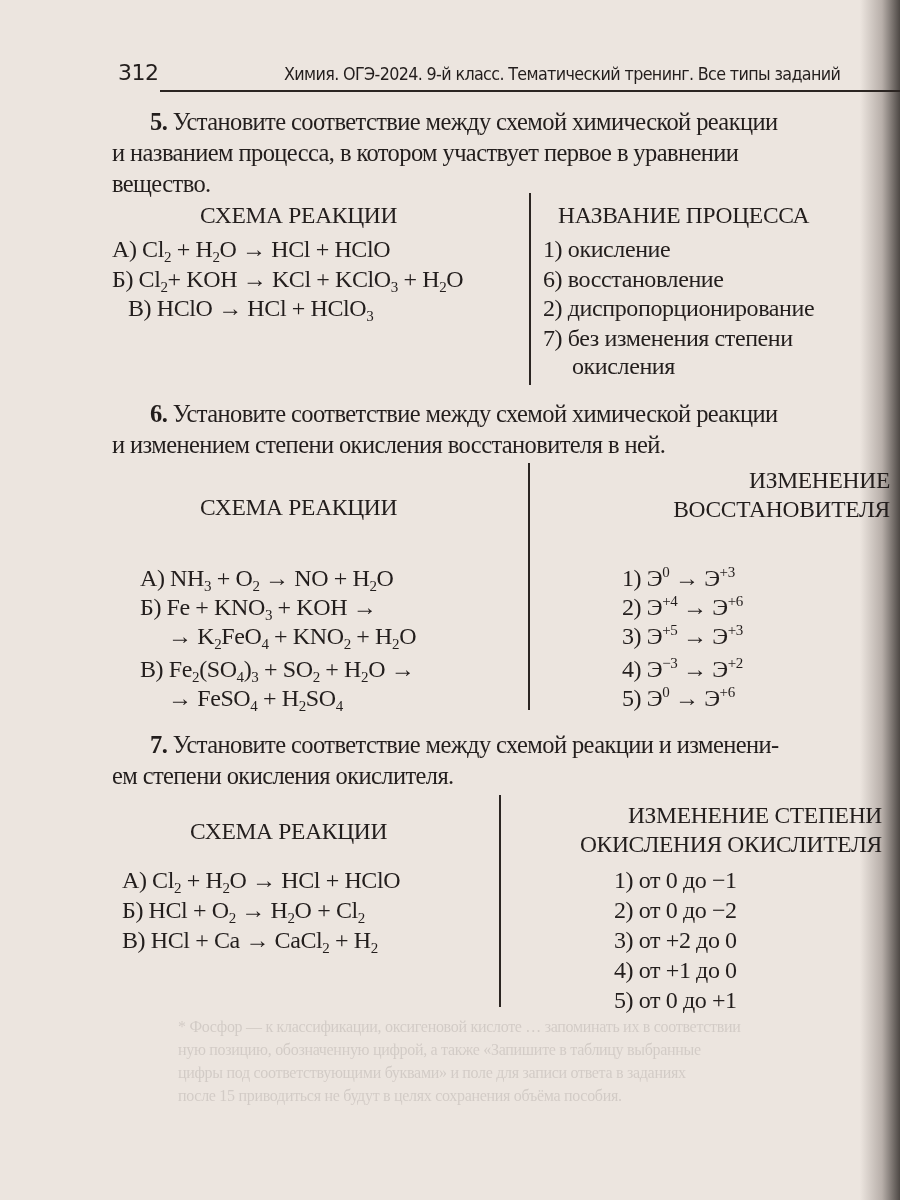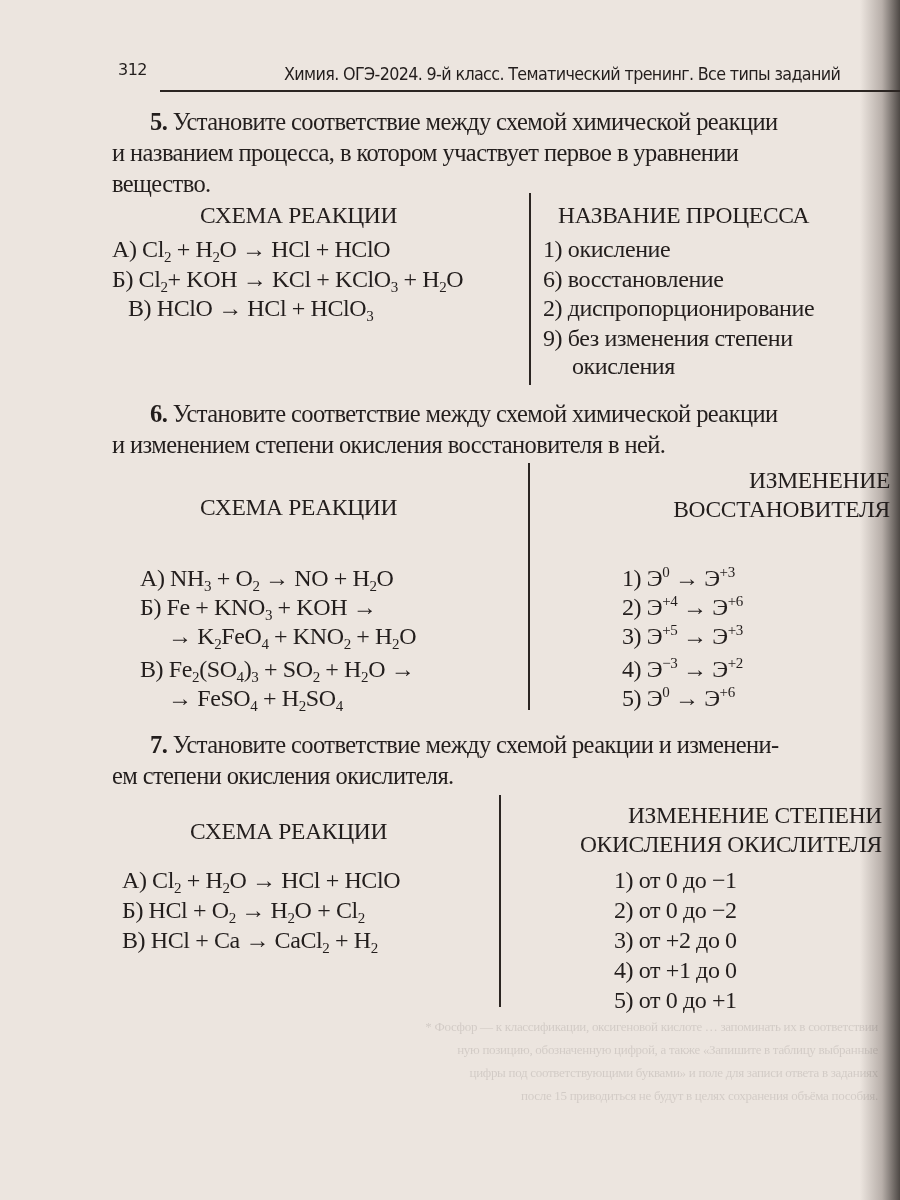--- a/index.html
+++ b/index.html
@@ -9,21 +9,21 @@
     font-family: "Liberation Serif", serif;
     color: #231e1d;
   }
   .page-shadow {
     position: absolute; top: 0; right: 0; width: 40px; height: 1200px;
     background: linear-gradient(to right, rgba(236,229,223,0) 0%, rgba(140,130,125,0.55) 55%, rgba(60,55,52,0.9) 100%);
   }
   .header { position: absolute; left: 118px; top: 60px; width: 790px; height: 32px; }
   .page-number {
     position: absolute; left: 0; top: 0;
-    font-family: "DejaVu Sans", sans-serif; font-size: 16px; color: #231e1d;
+    font-family: "DejaVu Sans", sans-serif; font-size: 22px; color: #231e1d;
     letter-spacing: -0.5px;
   }
   .running-title {
     position: absolute; left: 166px; top: 4px; white-space: nowrap;
     font-family: "DejaVu Sans", sans-serif; font-size: 17.2px; color: #231e1d;
     letter-spacing: -0.7px; transform: scaleX(0.93); transform-origin: left top;
   }
   .header-rule {
     position: absolute; left: 42px; top: 30px; width: 742px; height: 0;
     border-top: 2px solid #2b2522;
@@ -36,22 +36,22 @@
   .prompt b { font-weight: bold; }
   .divider { position: absolute; width: 0; border-left: 2px solid #2b2522; }
   .col-head {
     position: absolute; font-size: 23.5px; line-height: 29px; text-align: right;
     letter-spacing: -0.3px; white-space: nowrap;
   }
   .row { position: absolute; font-size: 24px; white-space: nowrap; letter-spacing: -0.4px; }
   sub { font-size: 15px; vertical-align: -5px; line-height: 0; }
   sup { font-size: 15px; vertical-align: 9px; line-height: 0; }
   .faint {
-    position: absolute; left: 178px; width: 700px; font-size: 13px; line-height: 23px;
-    color: rgba(60,50,48,0.14); white-space: nowrap; letter-spacing: -0.3px; text-align: right;
+    position: absolute; left: 178px; width: 700px; font-size: 16px; line-height: 23px;
+    color: rgba(60,50,48,0.14); white-space: nowrap; letter-spacing: -0.3px;
   }
 </style>
 </head>
 <body>
 
 <div class="page-shadow"></div>
 
 <div class="faint" style="top:1015px">* Фосфор — к классификации, оксигеновой кислоте … запоминать их в соответствии</div>
 <div class="faint" style="top:1038px">ную позицию, обозначенную цифрой, а также «Запишите в таблицу выбранные</div>
 <div class="faint" style="top:1061px">цифры под соответствующими буквами» и поле для записи ответа в заданиях</div>
@@ -72,21 +72,21 @@
 <div class="divider" style="left:529px; top:193px; height:192px"></div>
 <div class="col-head" style="left:558px; top:201px">НАЗВАНИЕ ПРОЦЕССА</div>
 
 <div class="row" style="left:112px; top:236px">А) Cl<sub>2</sub> + H<sub>2</sub>O → HCl + HClO</div>
 <div class="row" style="left:112px; top:266px">Б) Cl<sub>2</sub>+ KOH → KCl + KClO<sub>3</sub> + H<sub>2</sub>O</div>
 <div class="row" style="left:128px; top:295px">В) HClO → HCl + HClO<sub>3</sub></div>
 
 <div class="row" style="left:543px; top:236px">1) окисление</div>
 <div class="row" style="left:543px; top:266px">6) восстановление</div>
 <div class="row" style="left:543px; top:295px">2) диспропорционирование</div>
-<div class="row" style="left:543px; top:325px">9) без изменения степени</div>
+<div class="row" style="left:543px; top:325px">7) без изменения степени</div>
 <div class="row" style="left:572px; top:353px">окисления</div>
 
 <div class="question" style="top:398px">
   <p class="prompt"><b>6.</b> <span>Установите соответствие между схемой химической реакции</span></p>
   <p class="prompt" style="text-indent:0">и изменением степени окисления восстановителя в ней.</p>
 </div>
 <div class="col-head" style="left:200px; top:493px">СХЕМА РЕАКЦИИ</div>
 <div class="divider" style="left:528px; top:463px; height:247px"></div>
 <div class="col-head" style="left:545px; top:466px; width:345px">
   <div>ИЗМЕНЕНИЕ</div>

